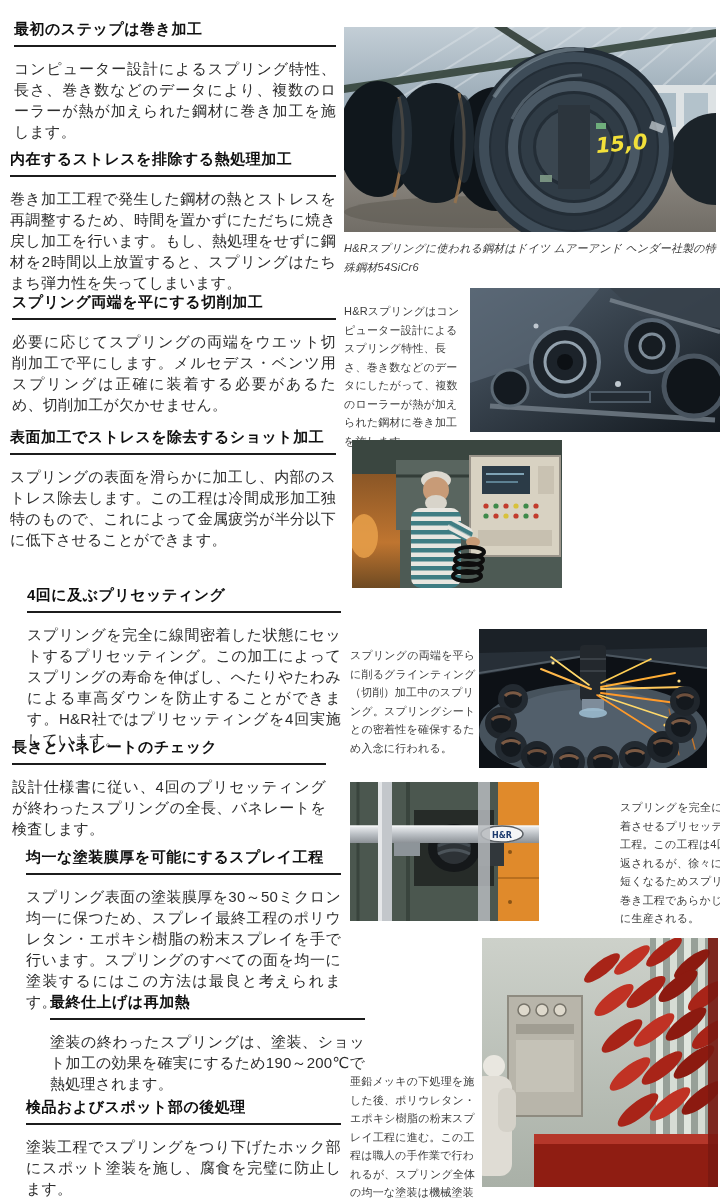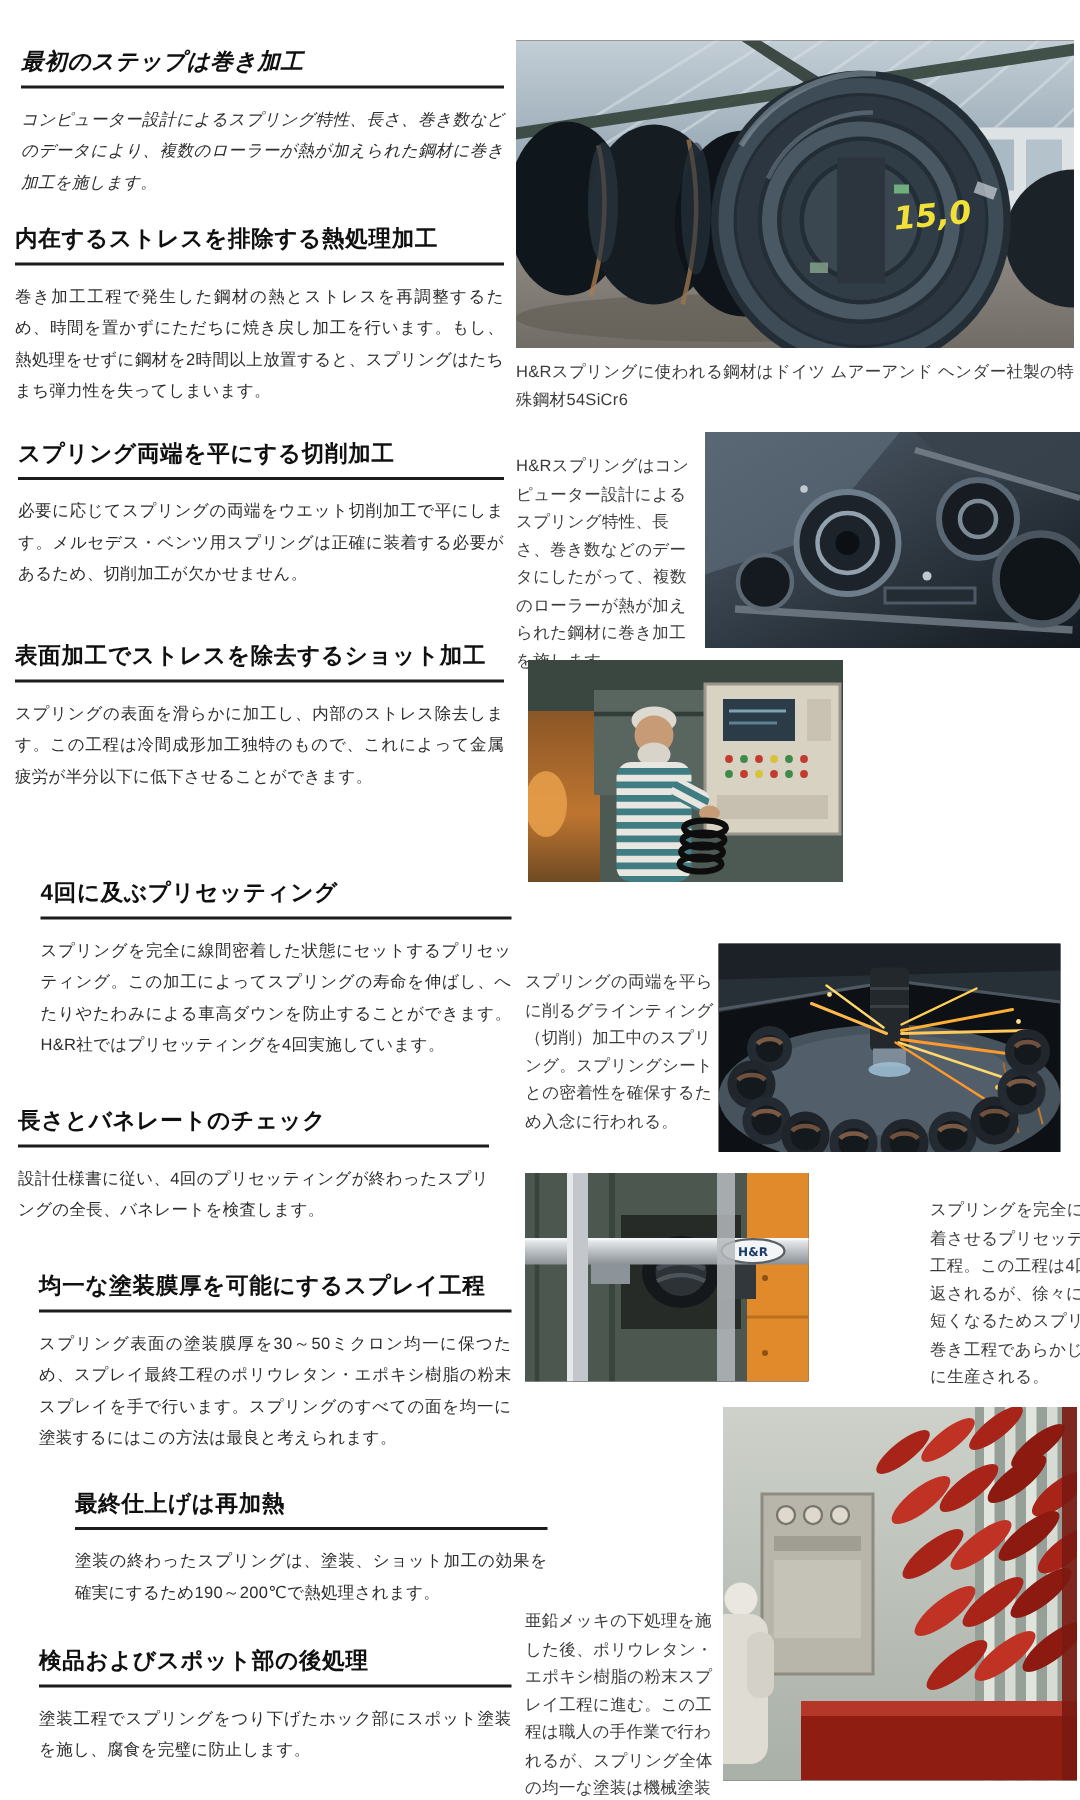--- a/index.html
+++ b/index.html
@@ -7,41 +7,41 @@
     position:relative;width:720px;height:1200px;background:#ffffff;
     font-family:"Liberation Sans","DejaVu Sans",sans-serif;overflow:hidden;
   }
   
   .section{position:absolute;}
   .sec-h{
     font-size:15px;font-weight:bold;color:#101010;letter-spacing:.5px;
     padding-bottom:6px;border-bottom:2px solid #1c1c1c;
   }
   .sec-b{
-    margin-top:11px;font-size:11px;line-height:21px;color:#2d2d2d;
+    margin-top:11px;font-size:15px;line-height:21px;color:#2d2d2d;
     letter-spacing:.2px;text-align:justify;
   }
-  .s1{left:14px;top:32px;width:322px;font-style:italic;}
+  .s1{left:14px;top:20px;width:322px;}
   .s2{left:10px;top:150px;width:326px;}
   .s3{left:12px;top:293px;width:324px;}
   .s4{left:10px;top:428px;width:326px;}
   .s5{left:27px;top:586px;width:314px;}
   .s6{left:12px;top:738px;width:314px;}
   .s7{left:26px;top:848px;width:315px;}
   .s8{left:26px;top:993px;width:315px;margin-left:24px;}
   .s9{left:26px;top:1098px;width:315px;}
   
   .photo{position:absolute;overflow:hidden;background:#222;}
   .photo svg{display:block;}
   .cap{
     position:absolute;font-size:11px;line-height:18.5px;color:#3c3c3c;
     letter-spacing:.2px;
   }
   .p1{left:344px;top:27px;width:372px;height:205px;}
-  .c1{left:344px;top:239px;width:372px;}
+  .c1{left:344px;top:239px;width:372px;font-style:italic;}
   .p2{left:470px;top:288px;width:250px;height:144px;}
   .c2{left:344px;top:302px;width:124px;}
   .p3{left:352px;top:440px;width:210px;height:148px;}
   .c3{left:568px;top:456px;width:150px;}
   .p4{left:479px;top:629px;width:228px;height:139px;}
   .c4{left:350px;top:646px;width:128px;}
   .p5{left:350px;top:782px;width:189px;height:139px;}
   .c5{left:580px;top:798px;width:139px;margin-left:40px;}
   .p6{left:482px;top:938px;width:236px;height:249px;}
   .c6{left:350px;top:1072px;width:133px;}

